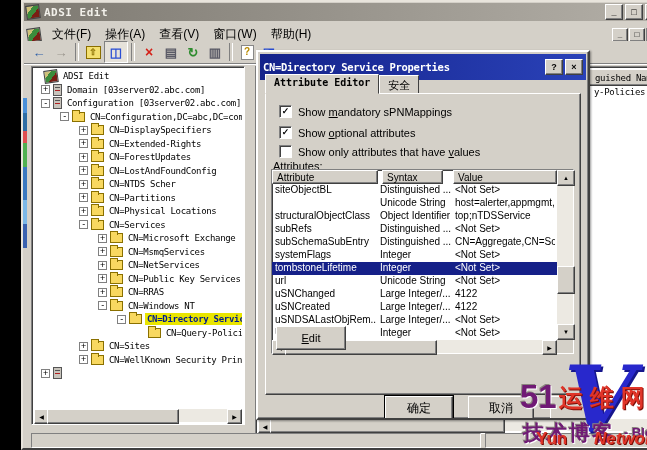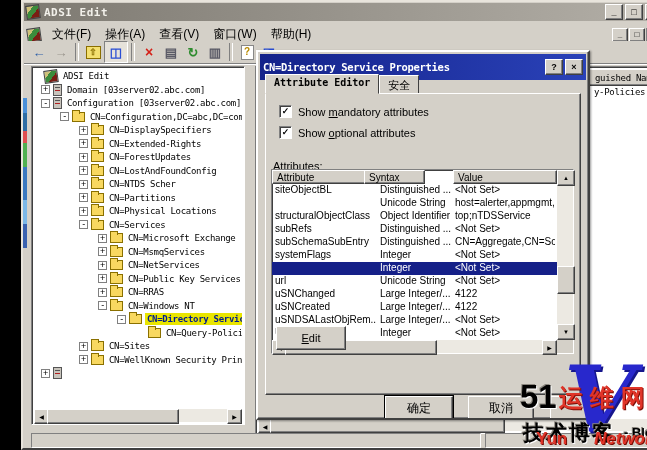--- a/index.html
+++ b/index.html
@@ -96,21 +96,21 @@
   .lv-c0{left:3px;width:101px;} .lv-c1{left:108px;width:71px;} .lv-c2{left:183px;width:100px;}
   #lv-vscroll{position:absolute;right:0;top:0;width:16px;bottom:13px;}
   #lv-hscroll{position:absolute;left:0;right:16px;bottom:0;height:13px;}
   #lv-corner{position:absolute;right:0;bottom:0;width:16px;height:13px;background:#D4D0C8;}
   .btn{display:flex;align-items:center;justify-content:center;font-size:11px;}
   #edit-btn{position:absolute;left:10px;top:232px;width:68px;height:22px;}
   .dlg-btn{position:absolute;top:344px;height:22px;font-size:12px;}
   .default-ring{outline:1px solid #000;}
   
   #watermark{position:absolute;inset:0;z-index:20;pointer-events:none;}
-  .wm-gray{color:#000000;text-shadow:-1px -1px 0 #8A867E,1px 1px 0 #FFFFFF;font-weight:bold;}
+  .wm-gray{color:#701a75;text-shadow:-1px -1px 0 #8A867E,1px 1px 0 #FFFFFF;font-weight:bold;}
   .wm-red{color:#E03428;text-shadow:1px 1px 0 #7A0E06;font-weight:bold;}
   #wm-v{position:absolute;left:541px;top:352px;font-family:"DejaVu Serif",serif;font-style:italic;font-weight:bold;
     font-size:92px;line-height:1;color:#2828CC;text-shadow:2px 2px 0 #16168C;}
   #wm-l1{position:absolute;left:497px;top:378px;display:flex;align-items:flex-end;white-space:nowrap;}
   #wm-l1a{font-size:33px;line-height:1;}
   #wm-l1b{font-size:24px;line-height:1.1;letter-spacing:7px;margin:0 0 2px 2px;}
   #wm-l1c{font-size:29px;line-height:1;}
   #wm-l2a{position:absolute;left:500px;top:417px;font-size:21px;letter-spacing:2px;white-space:nowrap;}
   #wm-l2b{position:absolute;left:601px;top:423px;font-size:13px;white-space:nowrap;}
   #wm-yun{position:absolute;left:513px;top:427px;font-size:17px;white-space:nowrap;}
@@ -334,33 +334,37 @@
       </span>
     </div>
     <div class="tabs">
       <span class="tab active">Attribute Editor</span>
       <span class="tab inactive">安全</span>
     </div>
     <div id="tab-page">
 
       <div class="cb-row" style="top:11px;">
         <span class="cb-box">✓</span>
-        <span><span>Show </span><span class="u">m</span><span>andatory attributes</span></span>
+        <span><span>Show </span><span class="u">m</span><span>andatory sPNMappings</span></span>
       </div>
       <div class="cb-row" style="top:32px;">
         <span class="cb-box">✓</span>
         <span><span>Show </span><span class="u">o</span><span>ptional attributes</span></span>
       </div>
+      <div class="cb-row" style="top:51px;">
+        <span class="cb-box"></span>
+        <span><span>Show only attributes that have </span><span class="u">v</span><span>alues</span></span>
+      </div>
 
       <div id="attr-label"><span class="u">A</span><span>ttributes:</span></div>
 
       <div id="listbox">
         <div>
           <span class="lv-hcell raised" style="left:0;width:106px;">Attribute</span>
-          <span class="lv-hcell raised" style="left:92px;width:61px;">Syntax</span>
+          <span class="lv-hcell raised" style="left:110px;width:61px;">Syntax</span>
           <span class="lv-hcell raised" style="left:181px;width:104px;">Value</span>
         </div>
         <div id="lv-rows">
             <div class="lv-row" style="top: 0px;">
               <span class="lv-c lv-c0">siteObjectBL</span>
               <span class="lv-c lv-c1">Distinguished ...</span>
               <span class="lv-c lv-c2">&lt;Not Set&gt;</span>
             </div>
             <div class="lv-row" style="top: 13px;">
               <span class="lv-c lv-c1">Unicode String</span>
@@ -380,20 +384,21 @@
               <span class="lv-c lv-c0">subSchemaSubEntry</span>
               <span class="lv-c lv-c1">Distinguished ...</span>
               <span class="lv-c lv-c2">CN=Aggregate,CN=Scher</span>
             </div>
             <div class="lv-row" style="top: 65px;">
               <span class="lv-c lv-c0">systemFlags</span>
               <span class="lv-c lv-c1">Integer</span>
               <span class="lv-c lv-c2">&lt;Not Set&gt;</span>
             </div>
             <div class="lv-row sel" style="top: 78px;">
+              <span class="lv-c lv-c0">tombstoneLifetime</span>
               <span class="lv-c lv-c1">Integer</span>
               <span class="lv-c lv-c2">&lt;Not Set&gt;</span>
             </div>
             <div class="lv-row" style="top: 91px;">
               <span class="lv-c lv-c0">url</span>
               <span class="lv-c lv-c1">Unicode String</span>
               <span class="lv-c lv-c2">&lt;Not Set&gt;</span>
             </div>
             <div class="lv-row" style="top: 104px;">
               <span class="lv-c lv-c0">uSNChanged</span>

